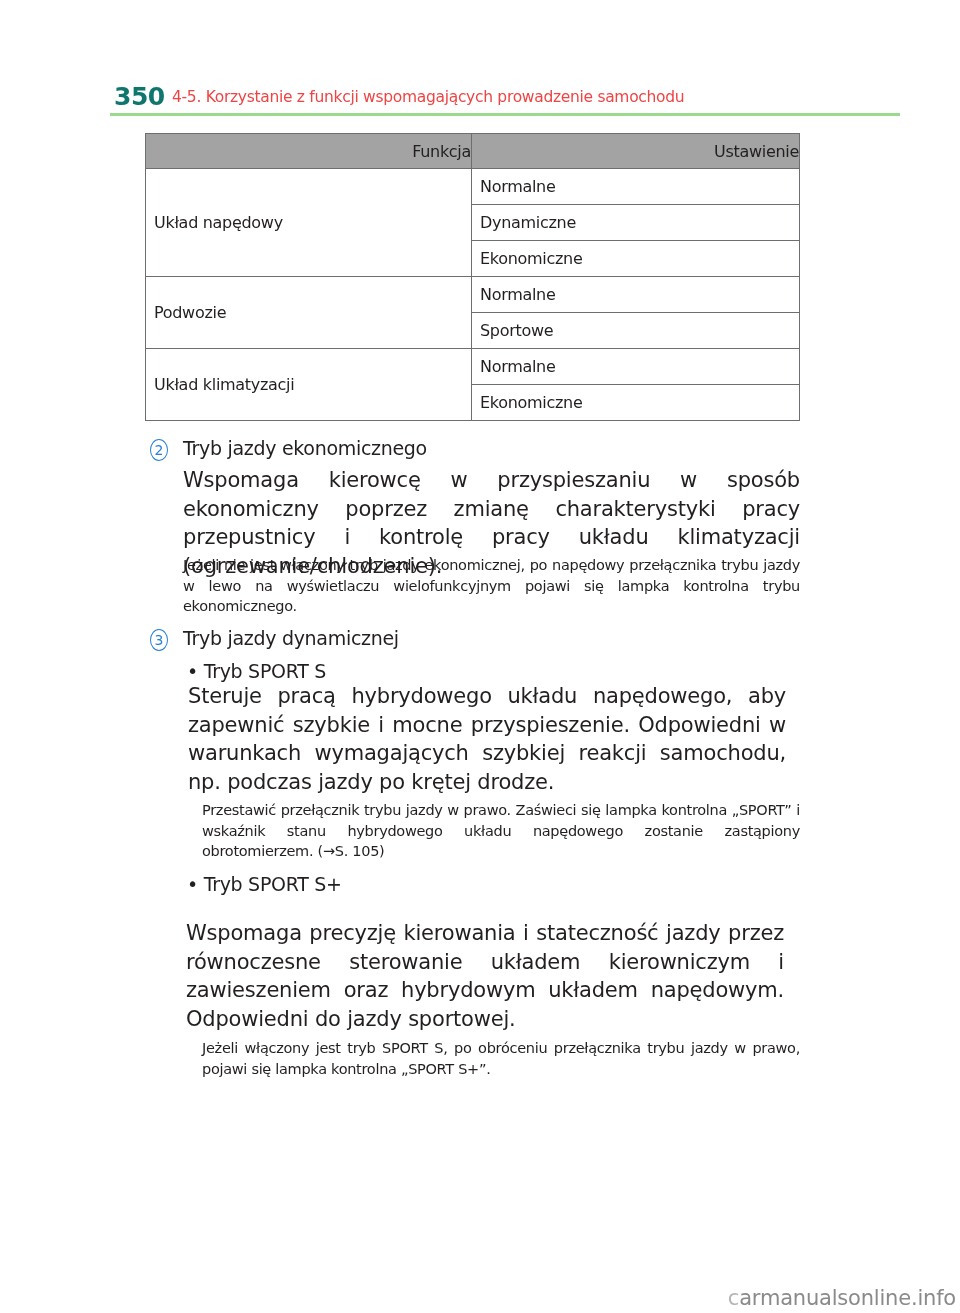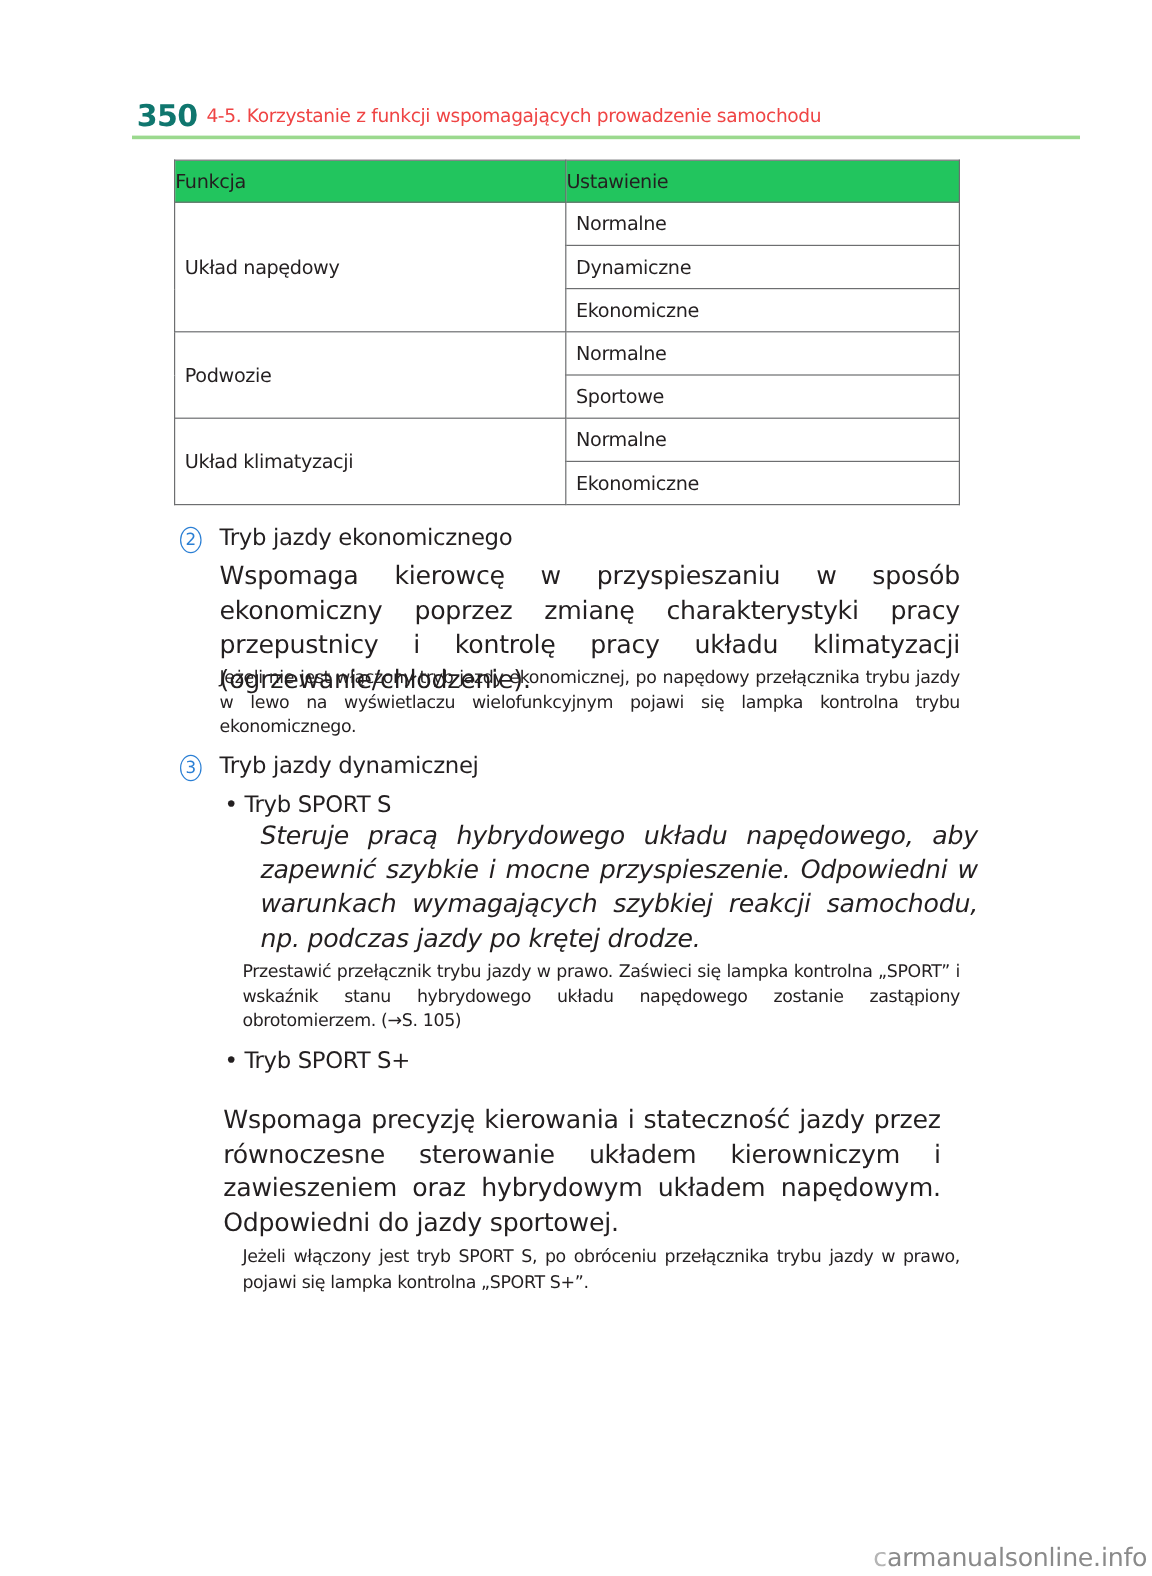--- a/index.html
+++ b/index.html
@@ -8,21 +8,21 @@
     .page-number { position:absolute; left:114px; top:82px; font-weight:bold; font-size:25px;
       letter-spacing:-0.5px; color:#0f766e; font-family:"DejaVu Sans", sans-serif; }
     .section-title { position:absolute; left:172px; top:88px; font-size:15.5px; color:#ef4444;
       font-family:"DejaVu Sans", sans-serif; letter-spacing:-0.3px; }
     .header-rule { position:absolute; left:110px; top:113px; width:790px; height:3px; background:#9bd98e; }
 
     table.settings { position:absolute; left:145px; top:133px; width:654px; border-collapse:collapse;
       font-size:16px; table-layout:fixed; }
     table.settings th, table.settings td { border:1.5px solid #6d6e70; padding:0 0 0 8px; height:35px;
       text-align:left; font-weight:normal; letter-spacing:-0.3px; }
-    table.settings th { background:#22c55e; text-align:left; padding:0; height:34px; }
+    table.settings th { background:#a3a3a3; text-align:right; padding:0; height:34px; }
     col.c1 { width:326px; }
     col.c2 { width:328px; }
     td.func { vertical-align:middle; padding-left:8px; }
 
     .item { position:absolute; left:150px; }
     .num-circle { display:inline-block; width:16px; height:20px; border:1.5px solid #2b7fd4; border-radius:50%;
       color:#2b7fd4; font-size:14px; line-height:20px; text-align:center; position:absolute; left:0; top:2px; }
     .item-title { position:absolute; left:33px; top:0; font-size:19px; white-space:nowrap; letter-spacing:-0.3px; }
     .para { position:absolute; font-size:21px; line-height:28.5px; text-align:justify; letter-spacing:-0.2px; }
     .note { position:absolute; font-size:14.5px; line-height:20.5px; text-align:justify; letter-spacing:-0.3px; }
@@ -83,20 +83,20 @@
 </div>
 <div class="para" style="left:183px; top:466px; width:617px;">Wspomaga kierowcę w przyspieszaniu w sposób ekonomiczny poprzez zmianę charakterystyki pracy przepustnicy i kontrolę pracy układu klimatyzacji (ogrzewanie/chłodzenie).</div>
 <div class="note" style="left:183px; top:555px; width:617px;">Jeżeli nie jest włączony tryb jazdy ekonomicznej, po napędowy przełącznika trybu jazdy w lewo na wyświetlaczu wielofunkcyjnym pojawi się lampka kontrolna trybu ekonomicznego.</div>
 
 <div class="item" style="top:627px;">
   <span class="num-circle">3</span>
   <span class="item-title">Tryb jazdy dynamicznej</span>
 </div>
 
 <div class="bullet" style="left:187px; top:660px;">• Tryb SPORT S</div>
-<div class="para" style="left:217px; top:682px; width:598px;font-style:italic;">Steruje pracą hybrydowego układu napędowego, aby zapewnić szybkie i mocne przyspieszenie. Odpowiedni w warunkach wymagających szybkiej reakcji samochodu, np. podczas jazdy po krętej drodze.</div>
+<div class="para" style="left:188px; top:682px; width:598px;">Steruje pracą hybrydowego układu napędowego, aby zapewnić szybkie i mocne przyspieszenie. Odpowiedni w warunkach wymagających szybkiej reakcji samochodu, np. podczas jazdy po krętej drodze.</div>
 <div class="note" style="left:202px; top:800px; width:598px;">Przestawić przełącznik trybu jazdy w prawo. Zaświeci się lampka kontrolna „SPORT” i wskaźnik stanu hybrydowego układu napędowego zostanie zastąpiony obrotomierzem. (→S. 105)</div>
 
 <div class="bullet" style="left:187px; top:873px;">• Tryb SPORT S+</div>
 <div class="para" style="left:186px; top:895px; width:598px;margin-top:24px;">Wspomaga precyzję kierowania i stateczność jazdy przez równoczesne sterowanie układem kierowniczym i zawieszeniem oraz hybrydowym układem napędowym. Odpowiedni do jazdy sportowej.</div>
 <div class="note" style="left:202px; top:1038px; width:598px;">Jeżeli włączony jest tryb SPORT S, po obróceniu przełącznika trybu jazdy w prawo, pojawi się lampka kontrolna „SPORT S+”.</div>
 
 <div class="watermark"><span class="wm-c">c</span><span>armanualsonline.info</span></div>
 
 </body></html>

